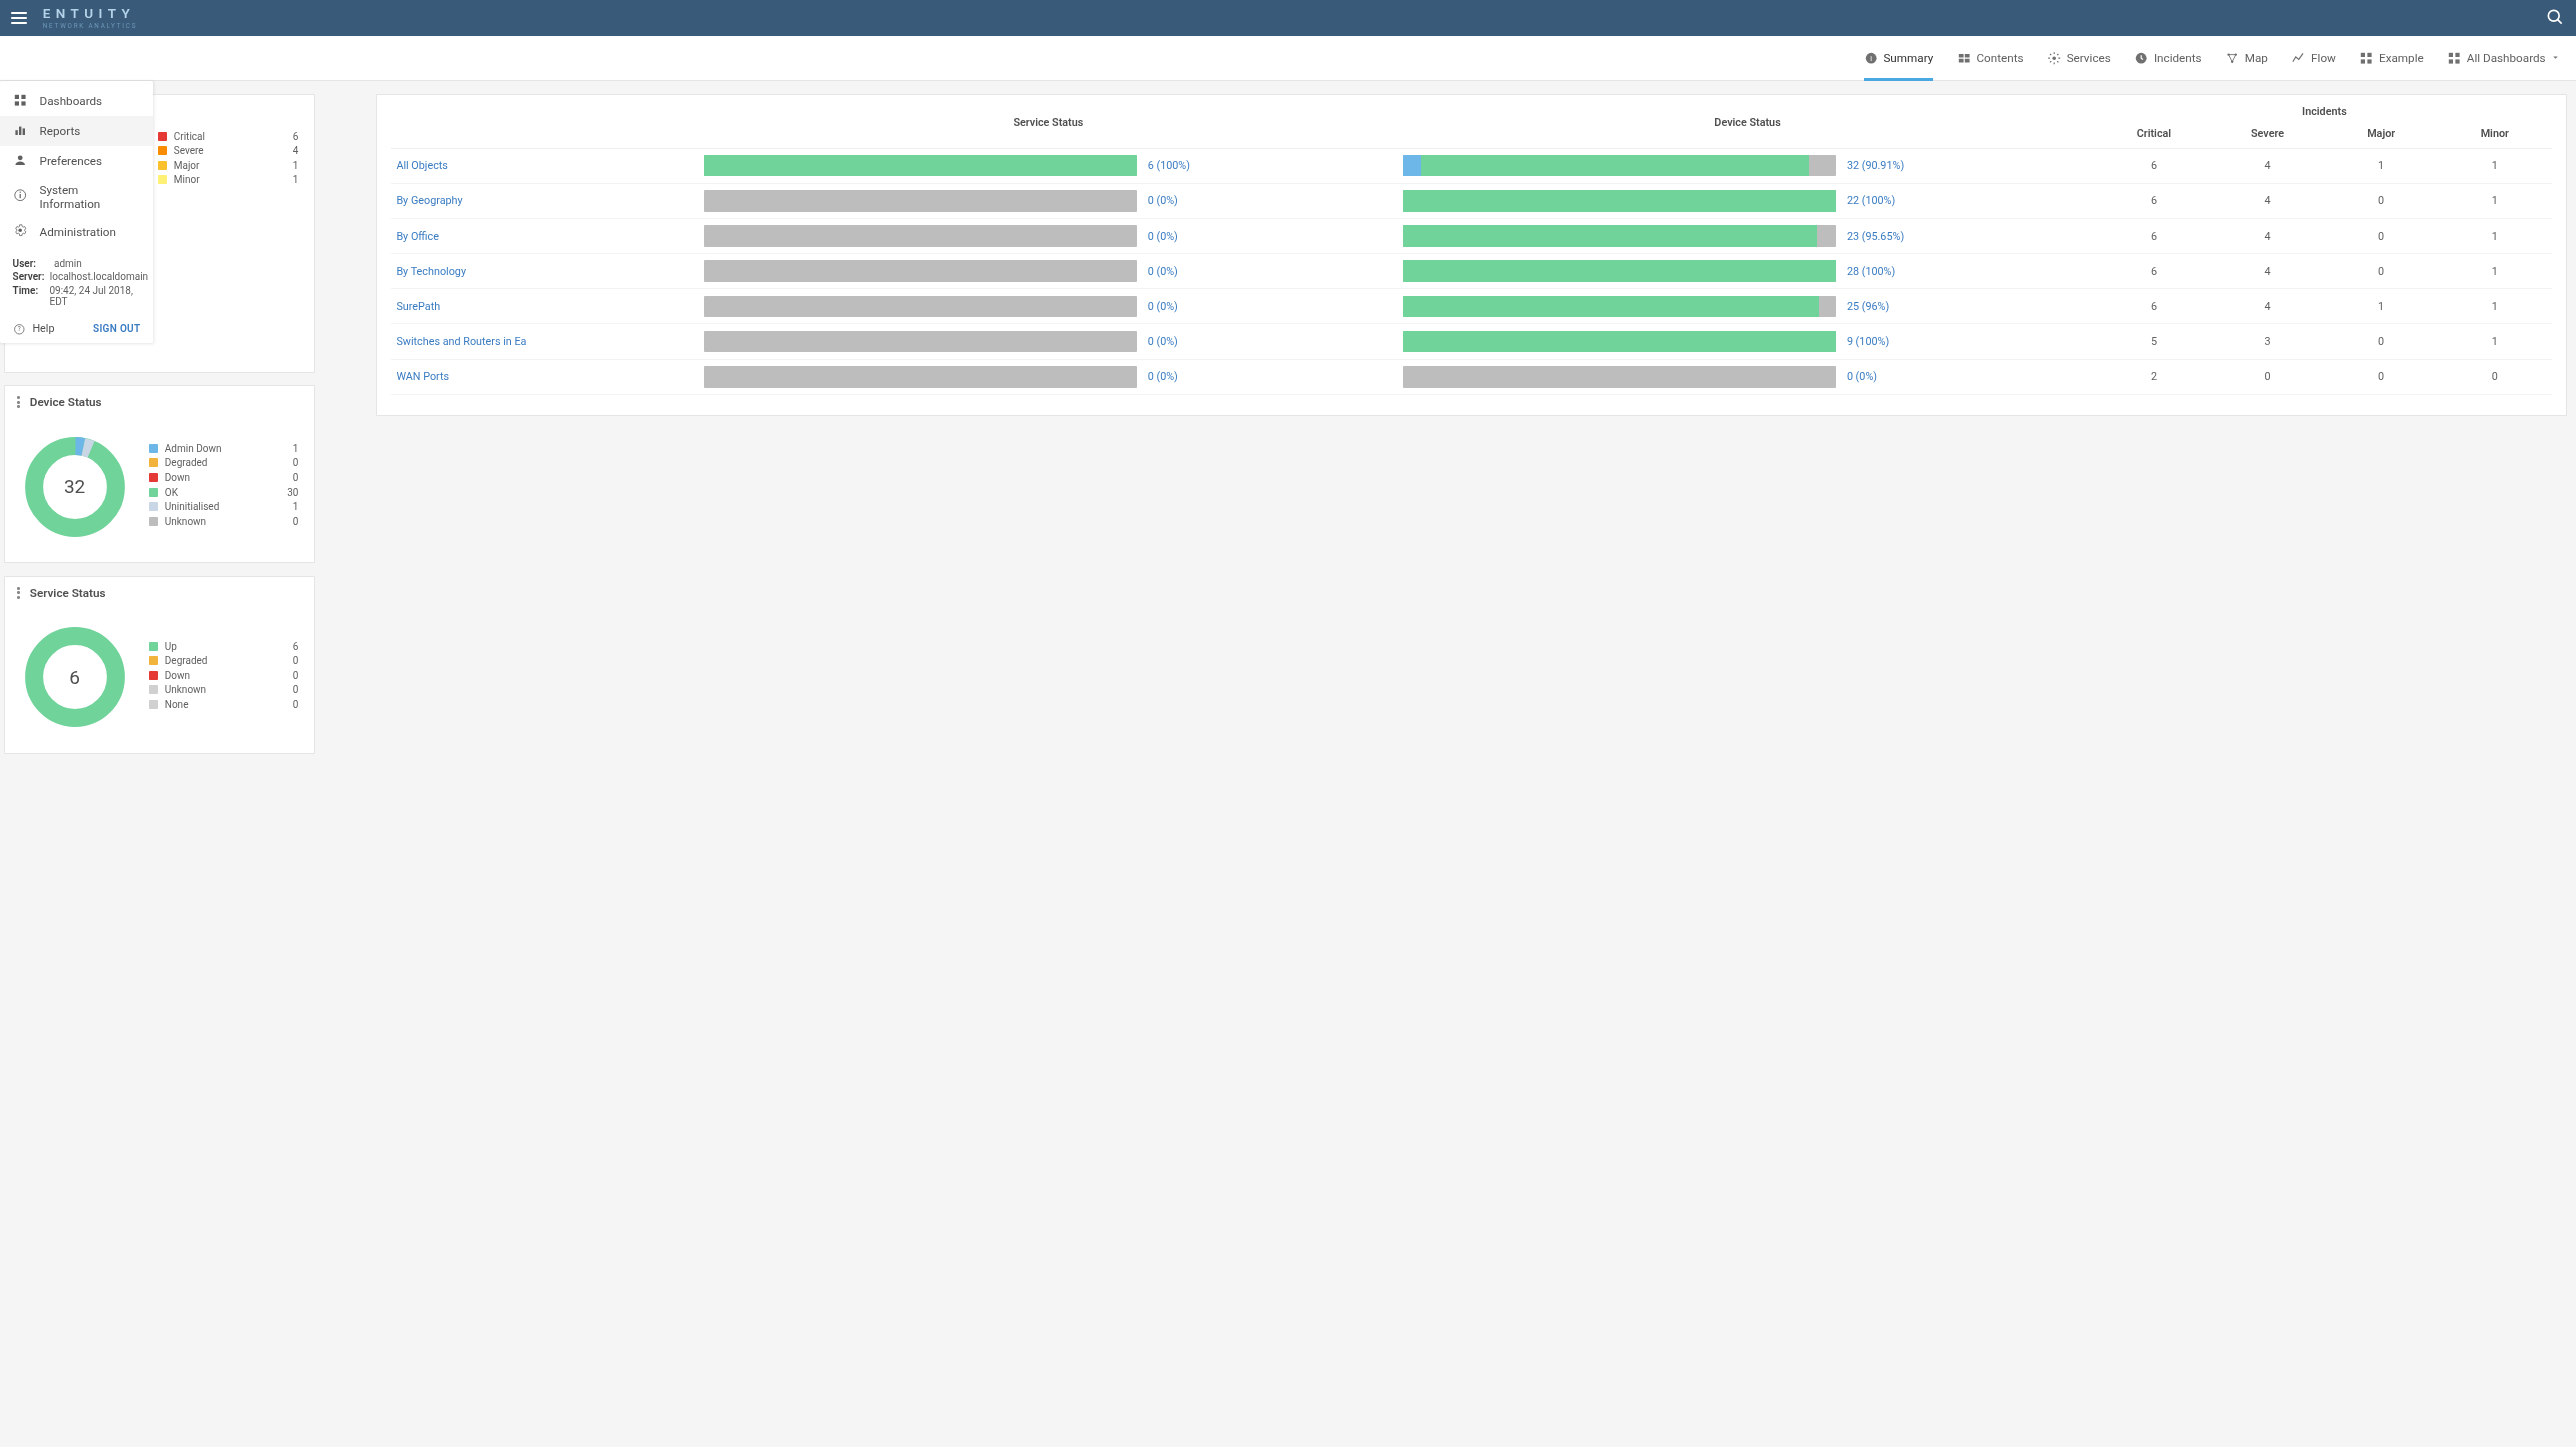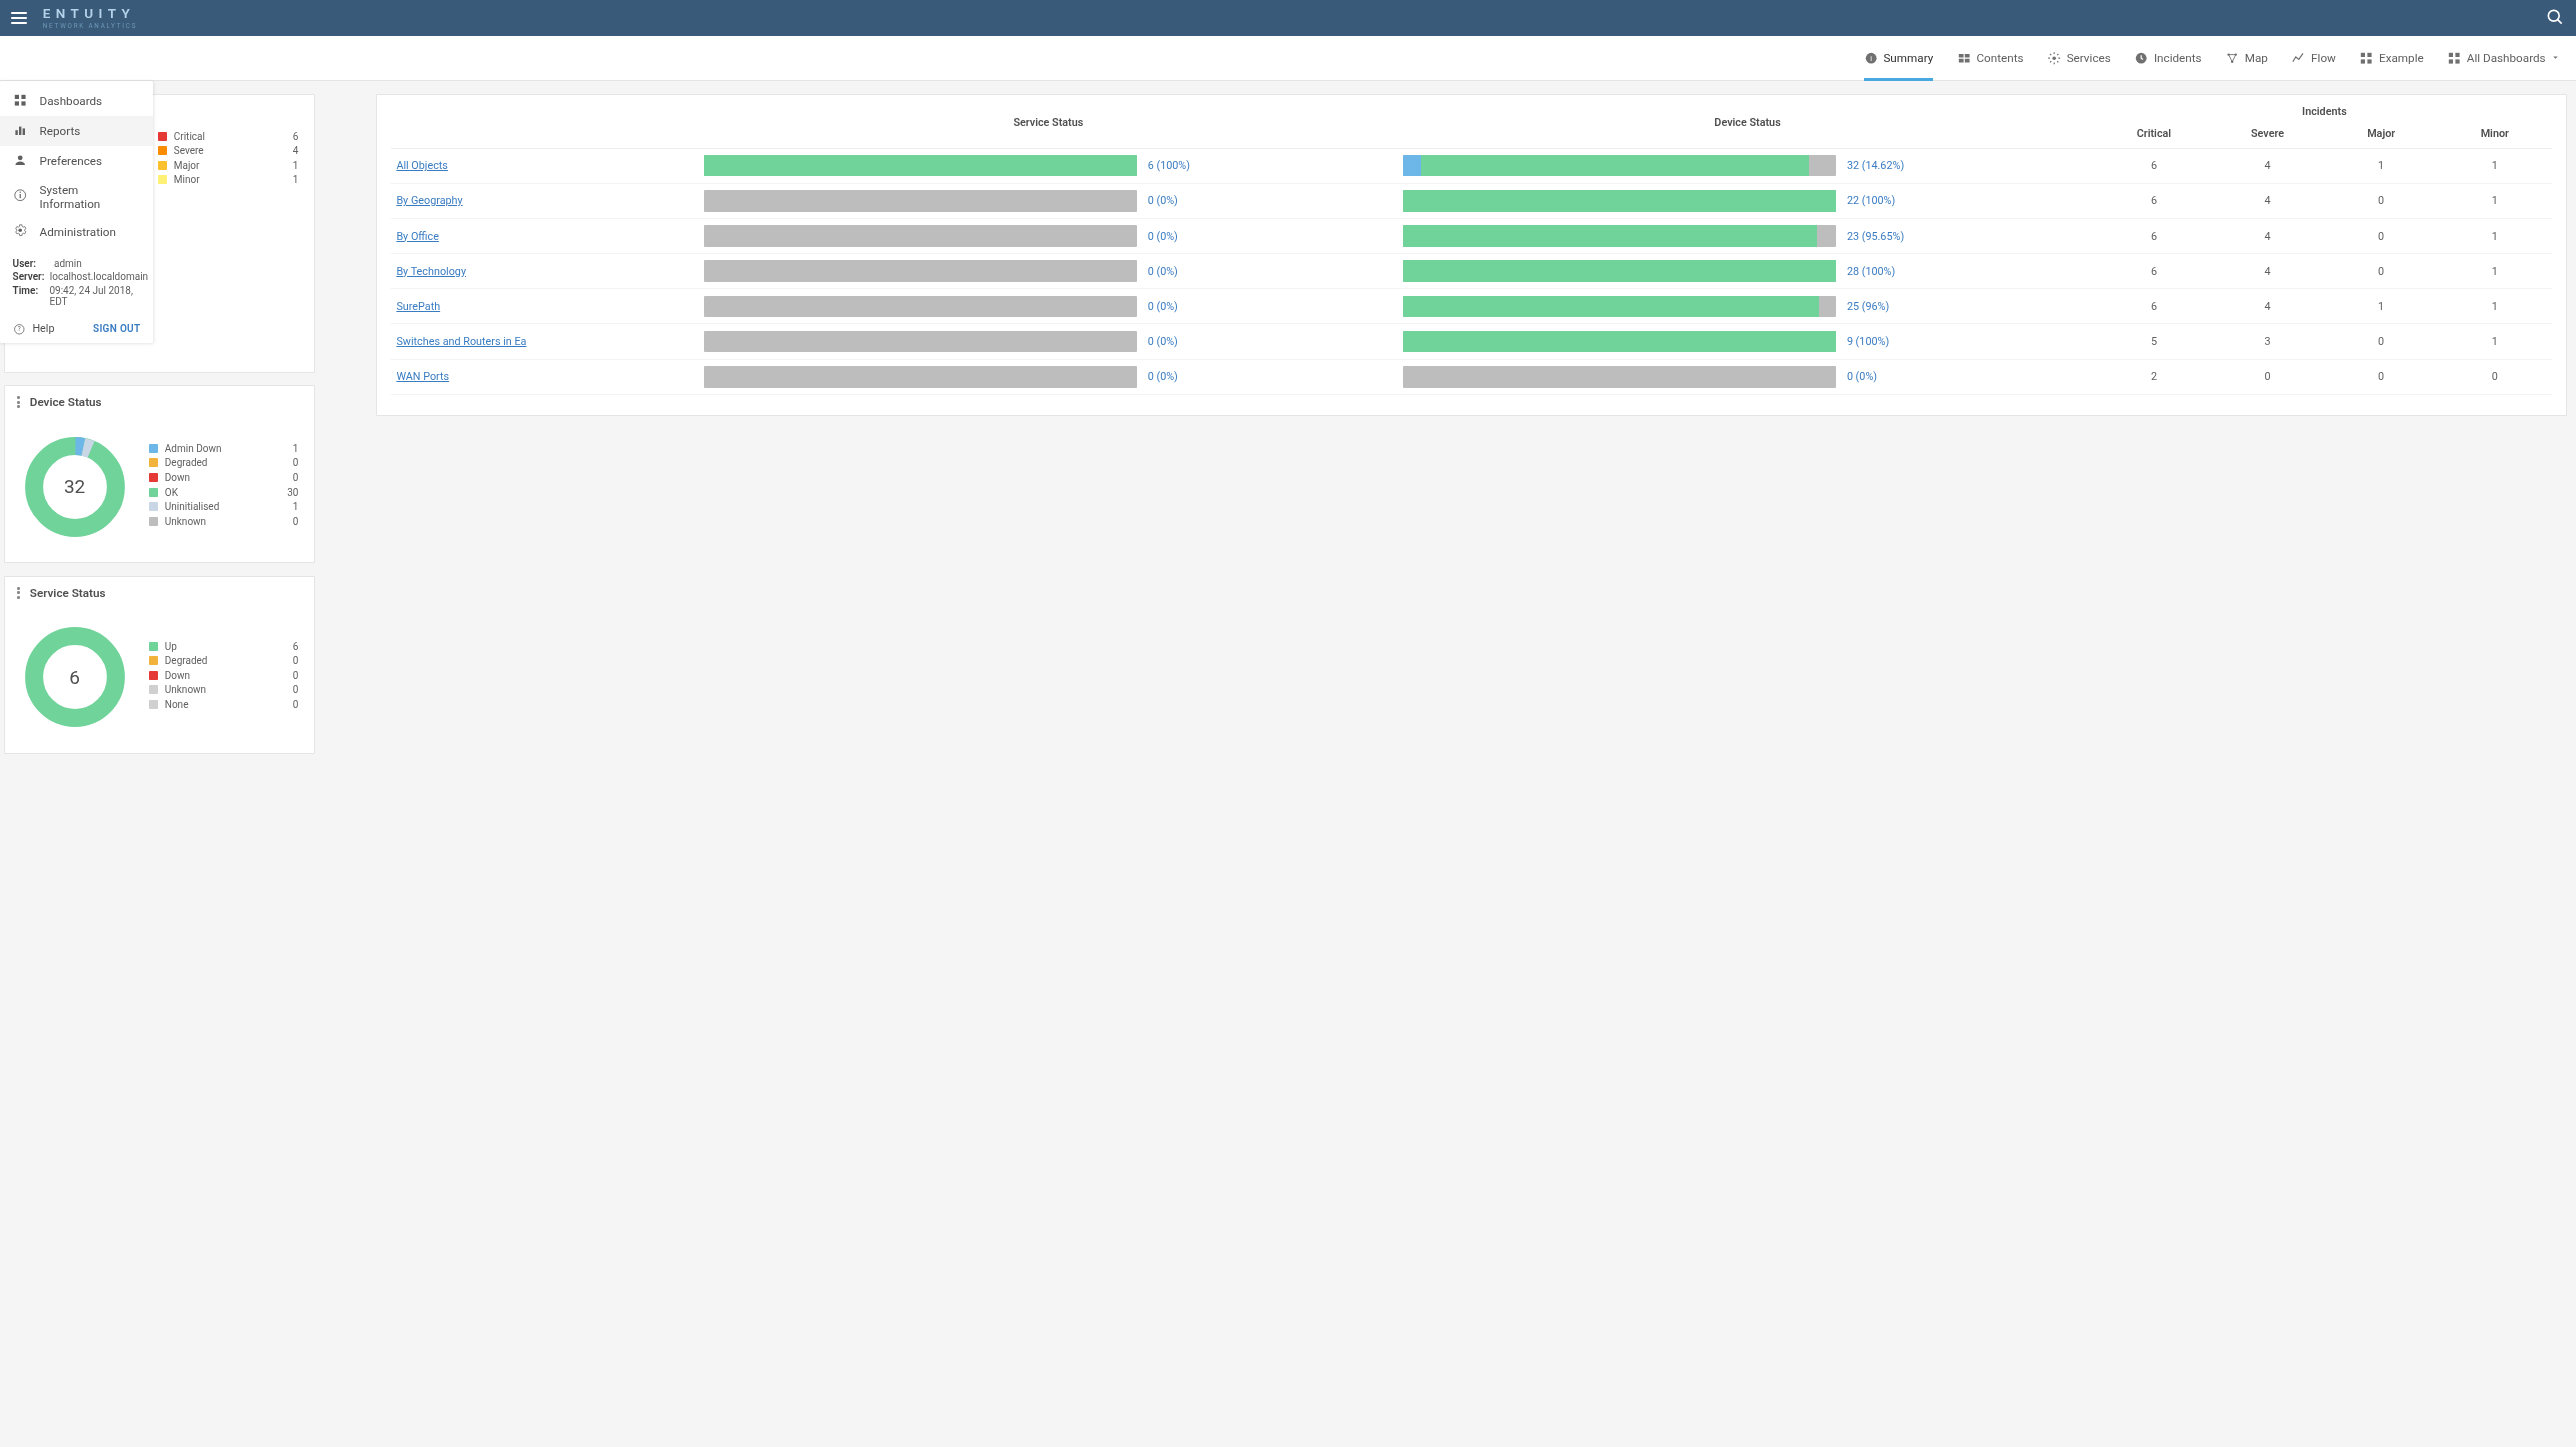--- a/index.html
+++ b/index.html
@@ -63,21 +63,21 @@
 .donut-wrap { position: relative; width: 108px; height: 108px; flex-shrink: 0; }
 .donut-center { position: absolute; inset: 0; display: flex; align-items: center; justify-content: center; font-size: 19px; font-weight: 400; color: #505050; }
 .donut-legend { flex: 1; }
 
 
 .summary-card { margin-top: 12.6px; }
 .sum-table { width: 100%; border-collapse: collapse; font-size: 10.8px; }
 .sum-table th { font-weight: 600; color: #505050; padding: 7.2px 5.4px; text-align: center; border-bottom: 0.9px solid #eee; }
 .sum-table th.group-top { border-bottom: none; padding-bottom: 1.8px; }
 .sum-table td { padding: 6.3px 5.4px; border-bottom: 0.9px solid #f3f3f3; vertical-align: middle; }
-.row-name { color: #3a7cc2; width: 113px; white-space: nowrap; overflow: hidden; text-overflow: clip; text-decoration: underline; }
+.row-name { color: #3a7cc2; width: 113px; white-space: nowrap; overflow: hidden; text-overflow: clip; }
 .bar-cell { width: 203px; }
 .bar { height: 21.6px; background: #bdbdbd; position: relative; border-radius: 0.9px; overflow: hidden; }
 .bar-fill { position: absolute; top: 0; bottom: 0; left: 0; background: #6fd39a; }
 .bar-seg { position: absolute; top: 0; bottom: 0; }
 .val-cell { color: #3a7cc2; width: 117px; }
 .num-cell { text-align: center; width: 52px; color: #606060; }
 
 </style>
 </head>
 <body>
@@ -392,21 +392,21 @@
                     <div class="bar-fill" style="width:100%"></div>
                   </div>
                 </td>
                 <td class="val-cell">6 (100%)</td>
                 <td class="bar-cell">
                   <div class="bar">
                     <span class="bar-seg" style="left:0;width:4%;background:#6cb7e8"></span>
                     <div class="bar-fill" style="left:4%;width:89.75%"></div>
                   </div>
                 </td>
-                <td class="val-cell">32 (14.62%)</td>
+                <td class="val-cell">32 (90.91%)</td>
                 <td class="num-cell">6</td>
                 <td class="num-cell">4</td>
                 <td class="num-cell">1</td>
                 <td class="num-cell">1</td>
               </tr>
               <tr>
                 <td class="row-name">By Geography</td>
                 <td class="bar-cell">
                   <div class="bar">
                     <div class="bar-fill" style="width:0%"></div>

